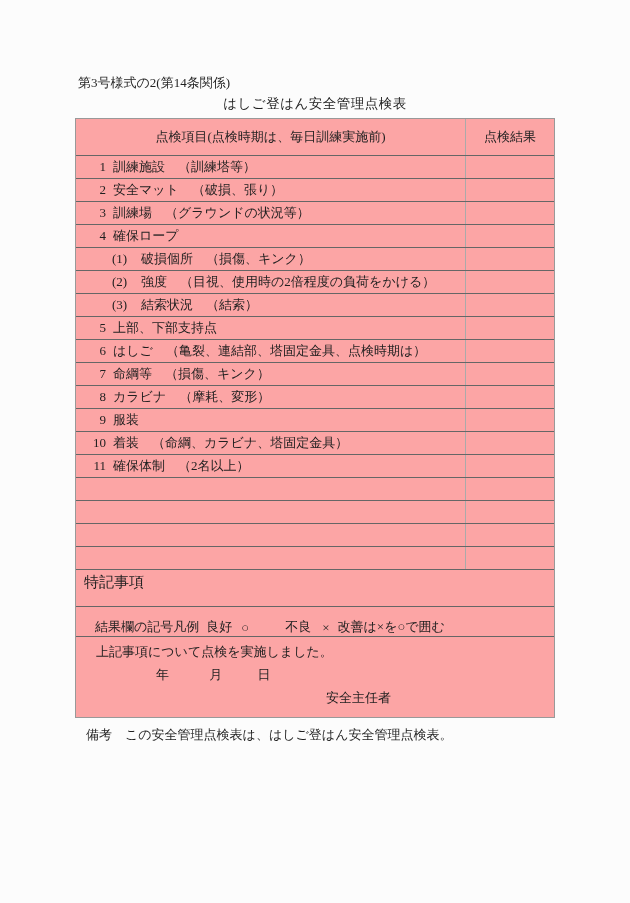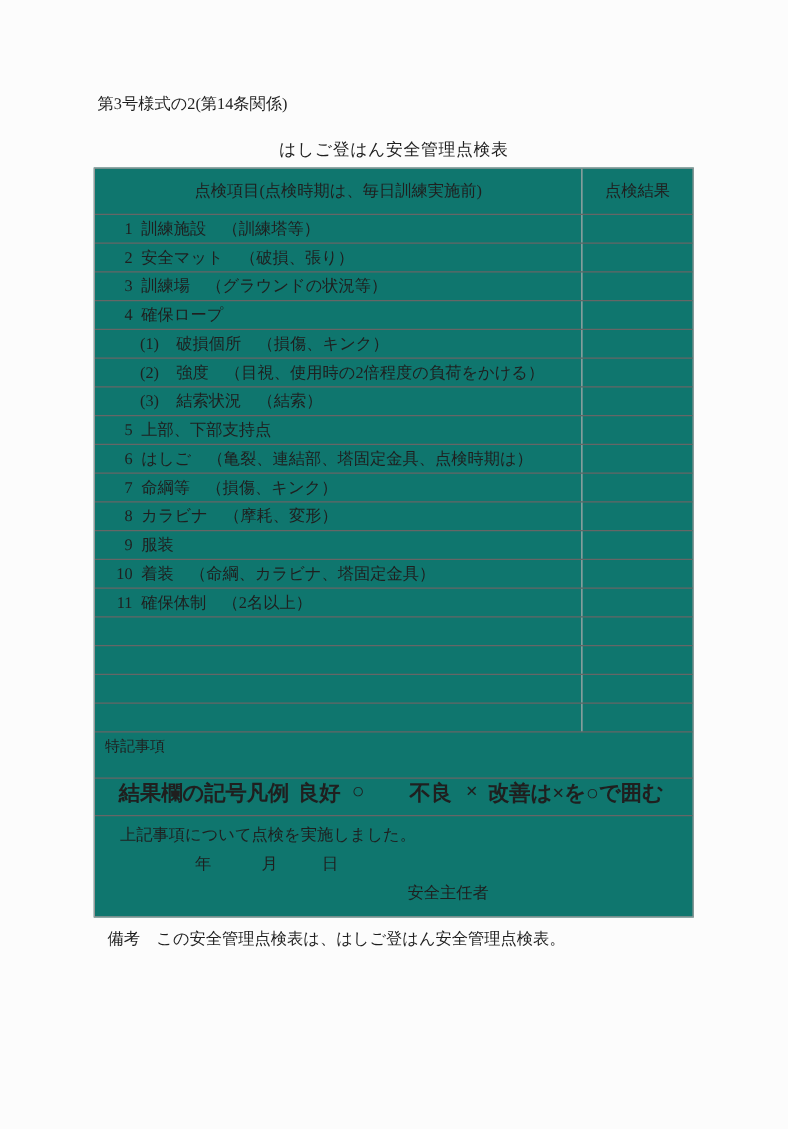--- a/index.html
+++ b/index.html
@@ -5,33 +5,33 @@
   html,body{margin:0;padding:0;}
   body{
     width:630px;height:903px;
     background:#fcfcfc;
     font-family:"Liberation Serif","DejaVu Serif",serif;
     color:#1f1f1f;
     -webkit-font-smoothing:antialiased;
   }
   .page{position:relative;width:630px;height:903px;padding-top:76px;box-sizing:border-box;}
   .form-id{margin-left:78px;font-size:13px;line-height:13px;}
-  .doc-title{width:480px;margin:24px 0 0 75px;text-align:center;font-size:13.5px;line-height:14px;letter-spacing:0.5px;}
-  .table{width:480px;margin:7px 0 0 75px;border:1px solid #999;box-sizing:border-box;background:#0f766e;}
+  .doc-title{width:480px;margin:8px 0 0 75px;text-align:center;font-size:13.5px;line-height:14px;letter-spacing:0.5px;}
+  .table{width:480px;margin:7px 0 0 75px;border:1px solid #999;box-sizing:border-box;background:#fca5a5;}
   .trow{display:flex;align-items:center;height:23px;border-bottom:1px solid #666;box-sizing:border-box;}
   .trow.header{height:37px;}
   .cell-item{width:390px;height:100%;border-right:1px solid #aaa;box-sizing:border-box;display:flex;align-items:center;padding-left:8px;}
   .cell-result{flex:1;height:100%;}
   .hcell-item{justify-content:center;padding-left:0;font-size:13px;}
   .hcell-result{display:flex;align-items:center;justify-content:center;font-size:13px;}
   .num{display:inline-block;width:22px;text-align:right;margin-right:7px;font-size:13px;flex:none;}
   .sub .num{width:22px;margin-left:28px;text-align:left;}
   .lbl{font-size:13px;white-space:nowrap;}
-  .notes-row{height:37px;border-bottom:1px solid #666;box-sizing:border-box;padding:3px 8px;font-size:12px;}
-  .legend-row{display:flex;align-items:flex-start;height:30px;border-bottom:1px solid #666;box-sizing:border-box;padding-left:19px;font-size:17px;font-weight:bold;}
+  .notes-row{height:37px;border-bottom:1px solid #666;box-sizing:border-box;padding:3px 8px;font-size:15px;}
+  .legend-row{display:flex;align-items:flex-end;height:30px;border-bottom:1px solid #666;box-sizing:border-box;padding-left:19px;font-size:13px;}
   .lg-good{margin-left:7px;}
   .lg-good-sym{margin-left:9px;}
   .lg-bad{margin-left:36px;}
   .lg-bad-sym{margin-left:11px;}
   .lg-improve{margin-left:8px;}
   .sign-section{height:80px;box-sizing:border-box;font-size:13px;}
   .sign-line1{padding:8px 0 0 20px;line-height:14px;}
   .date-line{padding:9px 0 0 80px;line-height:14px;}
   .date-line .m-label{margin-left:37px;}
   .date-line .d-label{margin-left:32px;}

